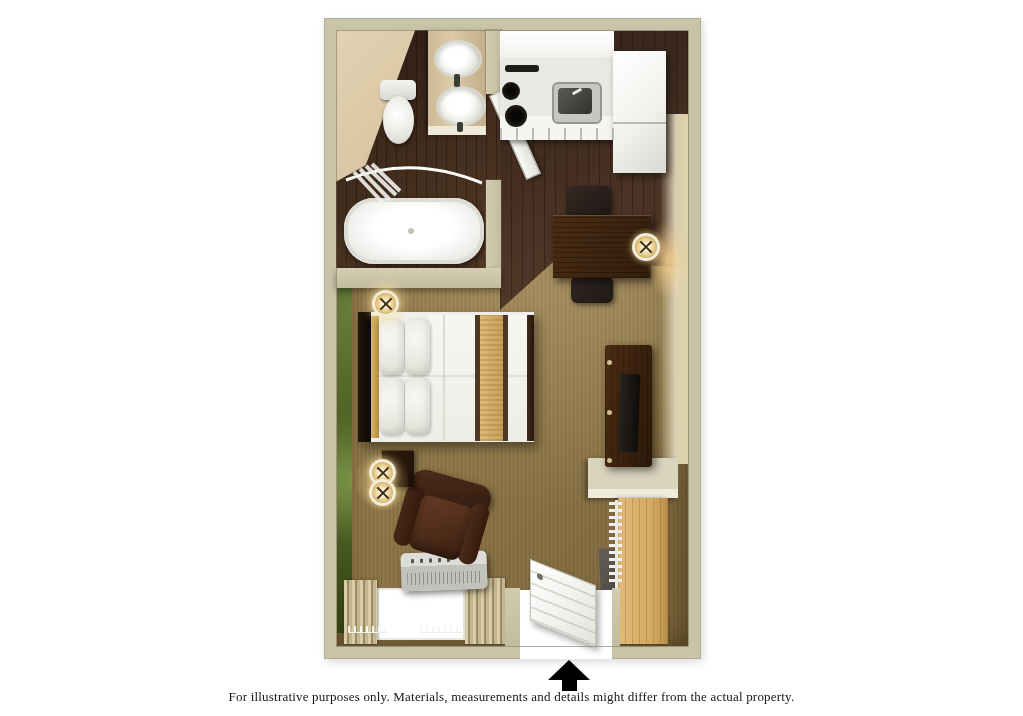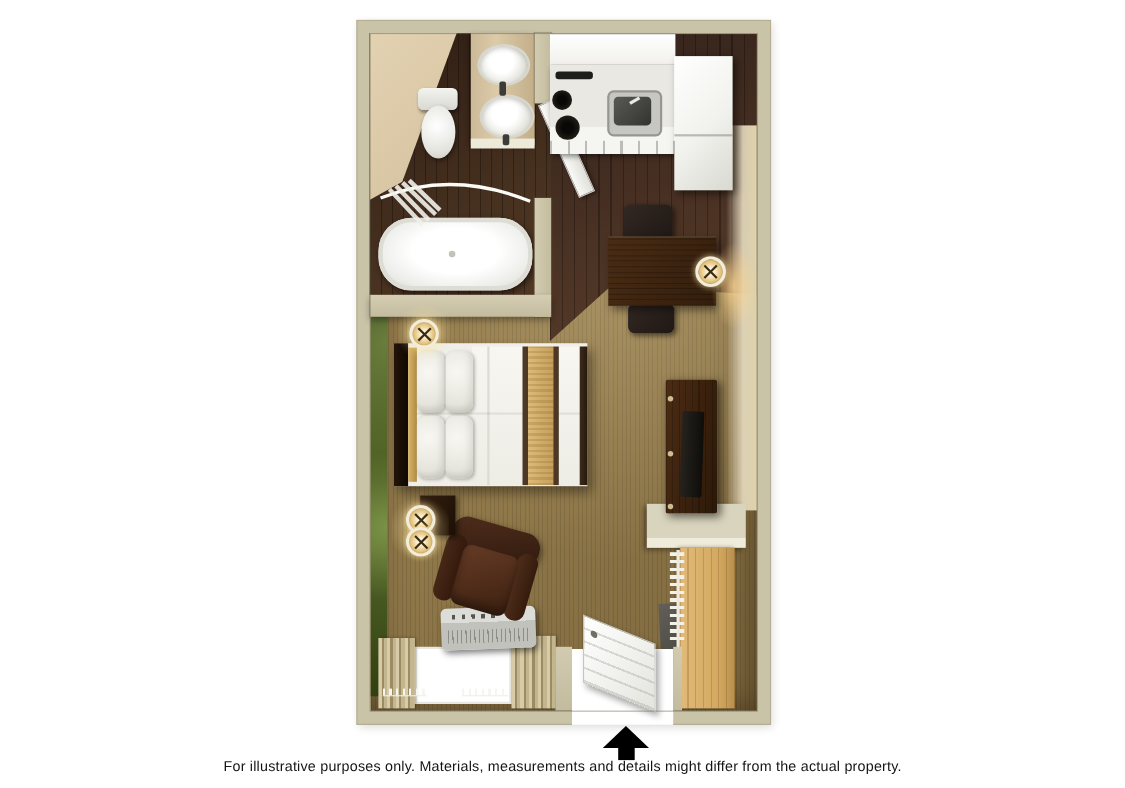--- a/index.html
+++ b/index.html
@@ -1,17 +1,17 @@
 <!DOCTYPE html>
 <html><head>
 <meta charset="utf-8">
 <style>
   html,body{margin:0;padding:0;background:#fff;}
   .stage{position:relative;width:1023px;height:716px;background:#fff;overflow:hidden;
-         font-family:Liberation Sans, sans-serif;}
+         font-family:Liberation Serif, serif;}
   .abs{position:absolute;}
 
   
   .plan{left:324px;top:18px;width:377px;height:641px;background:#c9c3a8;
         box-shadow:0 0 0 1px #b5ae93 inset, 2px 3px 8px rgba(0,0,0,.15);}
   .interior-line{left:12px;top:12px;width:351px;height:615px;border:1px solid rgba(120,112,88,.55);z-index:40;pointer-events:none;}
 
   
   .carpet{left:13px;top:13px;width:351px;height:615px;
     background:

